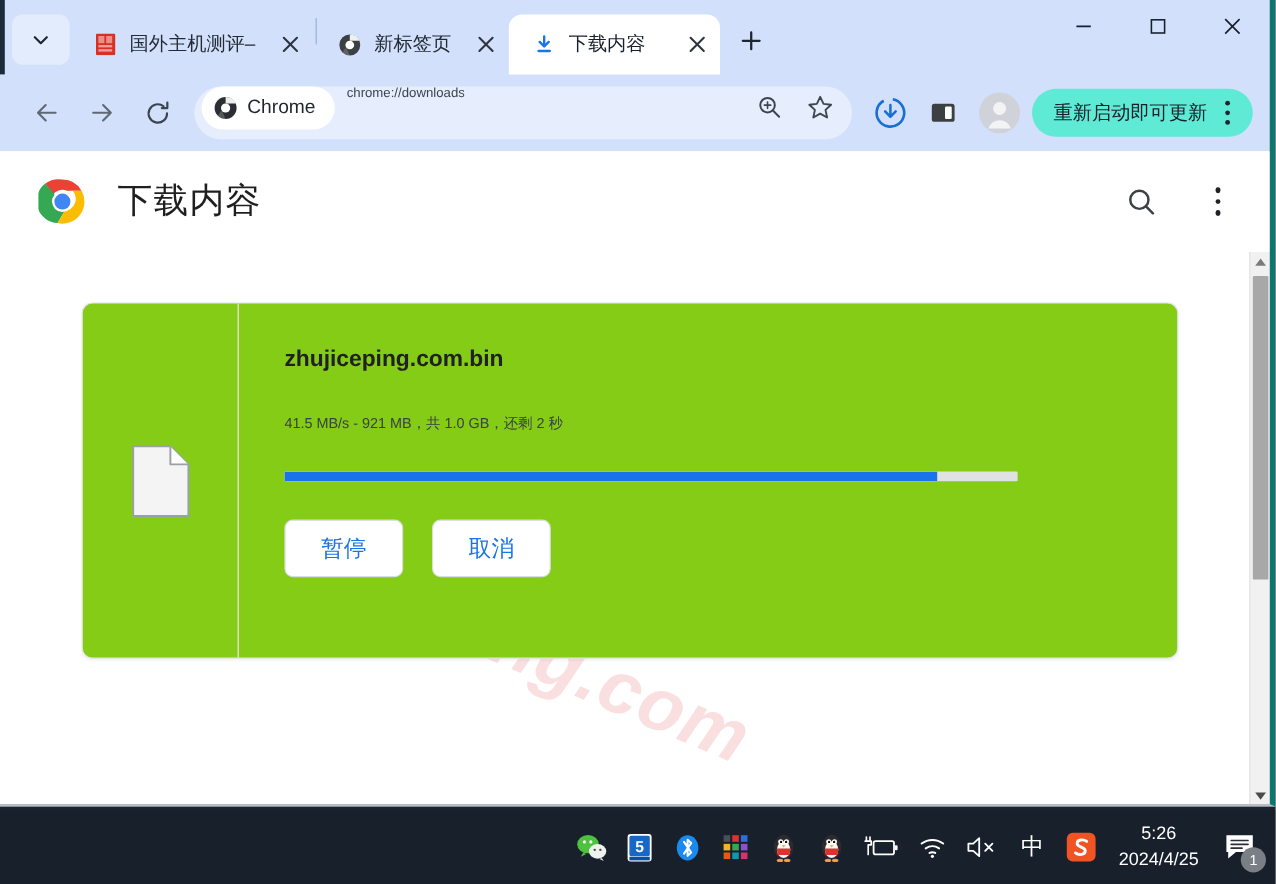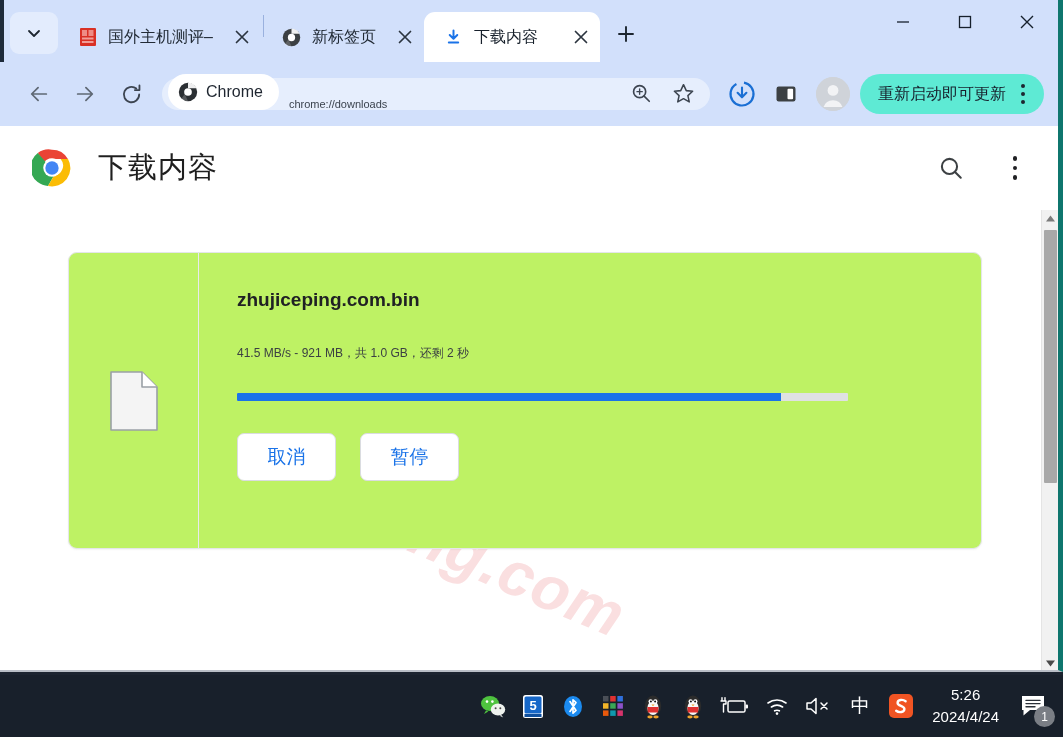--- a/index.html
+++ b/index.html
@@ -88,23 +88,23 @@
   #wincontrols { margin-left: auto; display: flex; align-items: flex-start; height: 62px; }
   .wc { width: 62px; height: 44px; display: flex; align-items: center; justify-content: center; color: #16202c; }
 
   
   #toolbar {
     height: 64px; width: 100%; background: #d2e0fb;
     display: flex; align-items: center; padding: 0 14px 0 18px; gap: 4px;
   }
   .navbtn { width: 42px; height: 42px; display:flex; align-items:center; justify-content:center; color:#4a5562; flex:none;}
   #omnibox {
-    flex: 1; height: 32px; margin: 0 8px 0 6px;
+    flex: 1; height: 44px; margin: 0 8px 0 6px;
     background: #e6eefd; border-radius: 22px;
-    display: flex; align-items: flex-end; padding-left: 6px; gap: 10px;
+    display: flex; align-items: flex-start; padding-left: 6px; gap: 10px;
     min-width: 0;
   }
   .chrome-chip {
     height: 36px; background: #ffffff; border-radius: 18px;
     display: flex; align-items: center; gap: 8px; padding: 0 16px 0 10px;
     flex: none;
   }
   .chrome-chip-label { font-size: 16px; color: #1f2630; }
   #omnibox-url { font-size: 11px; color: #3b434e; white-space: nowrap; overflow: hidden; }
   .omni-actions { margin-left:auto; display:flex; align-items:center; gap:8px; padding-right:10px; flex:none;}
@@ -149,21 +149,21 @@
     color: #fadfe0; white-space: nowrap;
     transform: rotate(23deg); transform-origin: left top;
     pointer-events: none; z-index: 2; letter-spacing: 1px;
   }
 
   #today-label { font-size: 19px; color: #202124; margin: 38px 0 0 68px; position: relative; z-index: 3;}
 
   #download-card {
     position: relative; z-index: 3;
     margin: 42px 59px 0 68px;
-    background: #bef264;
+    background: #84cc16;
     border: 1px solid #e4e6e9;
     border-radius: 9px;
     display: flex;
     min-height: 297px;
     box-shadow: 0 1px 2px rgba(60,64,67,.06);
   }
   #card-icon-col {
     width: 130px; flex: none; border-right: 1px solid #e8eaed;
     display: flex; align-items: center; justify-content: center;
   }
@@ -432,22 +432,22 @@
               <path d="M33 2 L33 17 L48 17" fill="#ffffff" stroke="#9aa0a6" stroke-width="1.6" stroke-linejoin="round"></path>
             </svg>
           </div>
           <div id="card-main">
             <div id="file-name">zhujiceping.com.bin</div>
             <div id="file-status">41.5 MB/s - 921 MB，共 1.0 GB，还剩 2 秒</div>
             <div id="progress-track">
               <div id="progress-fill" style="width: 89%; background: rgb(26, 115, 232);"></div>
             </div>
             <div id="card-buttons">
+              <div class="card-btn">暂停</div>
               <div class="card-btn">取消</div>
-              <div class="card-btn">暂停</div>
             </div>
           </div>
         </div>
       </div>
 
       <div id="scrollbar">
         <div class="sb-arrow">
           <svg width="11" height="9" viewBox="0 0 11 9">
             <path d="M5.5 1.5 L10 7.5 L1 7.5 Z" fill="#7b7b7b"></path>
           </svg>
@@ -573,21 +573,21 @@
       <svg width="26" height="26" viewBox="0 0 26 26">
         <rect x="1" y="1" width="24" height="24" rx="5" fill="#f05423"></rect>
         <path d="M17.6 8.2 C15 6.2 9.6 6.4 9.6 10 C9.6 13.2 16.4 12.6 16.4 16 C16.4 19.6 10.8 19.9 8.2 17.8" fill="none" stroke="#ffffff" stroke-width="2.4" stroke-linecap="round"></path>
       </svg>
     </div>
 
   </div>
 
   <div id="clock">
     <div>5:26</div>
-    <div class="date">2024/4/24</div>
+    <div class="date">2024/4/25</div>
   </div>
 
   <div id="notif">
     <svg width="26" height="24" viewBox="0 0 26 24">
       <path d="M2 2 L24 2 L24 16 L10 16 L3.5 21.5 L3.5 16 L2 16 Z" fill="#ffffff"></path>
       <path d="M6 6.4 L20 6.4 M6 9.6 L20 9.6 M6 12.8 L15 12.8" stroke="#2a3038" stroke-width="1.4" stroke-linecap="round"></path>
     </svg>
     <span id="notif-badge">1</span>
   </div>
 </div>

